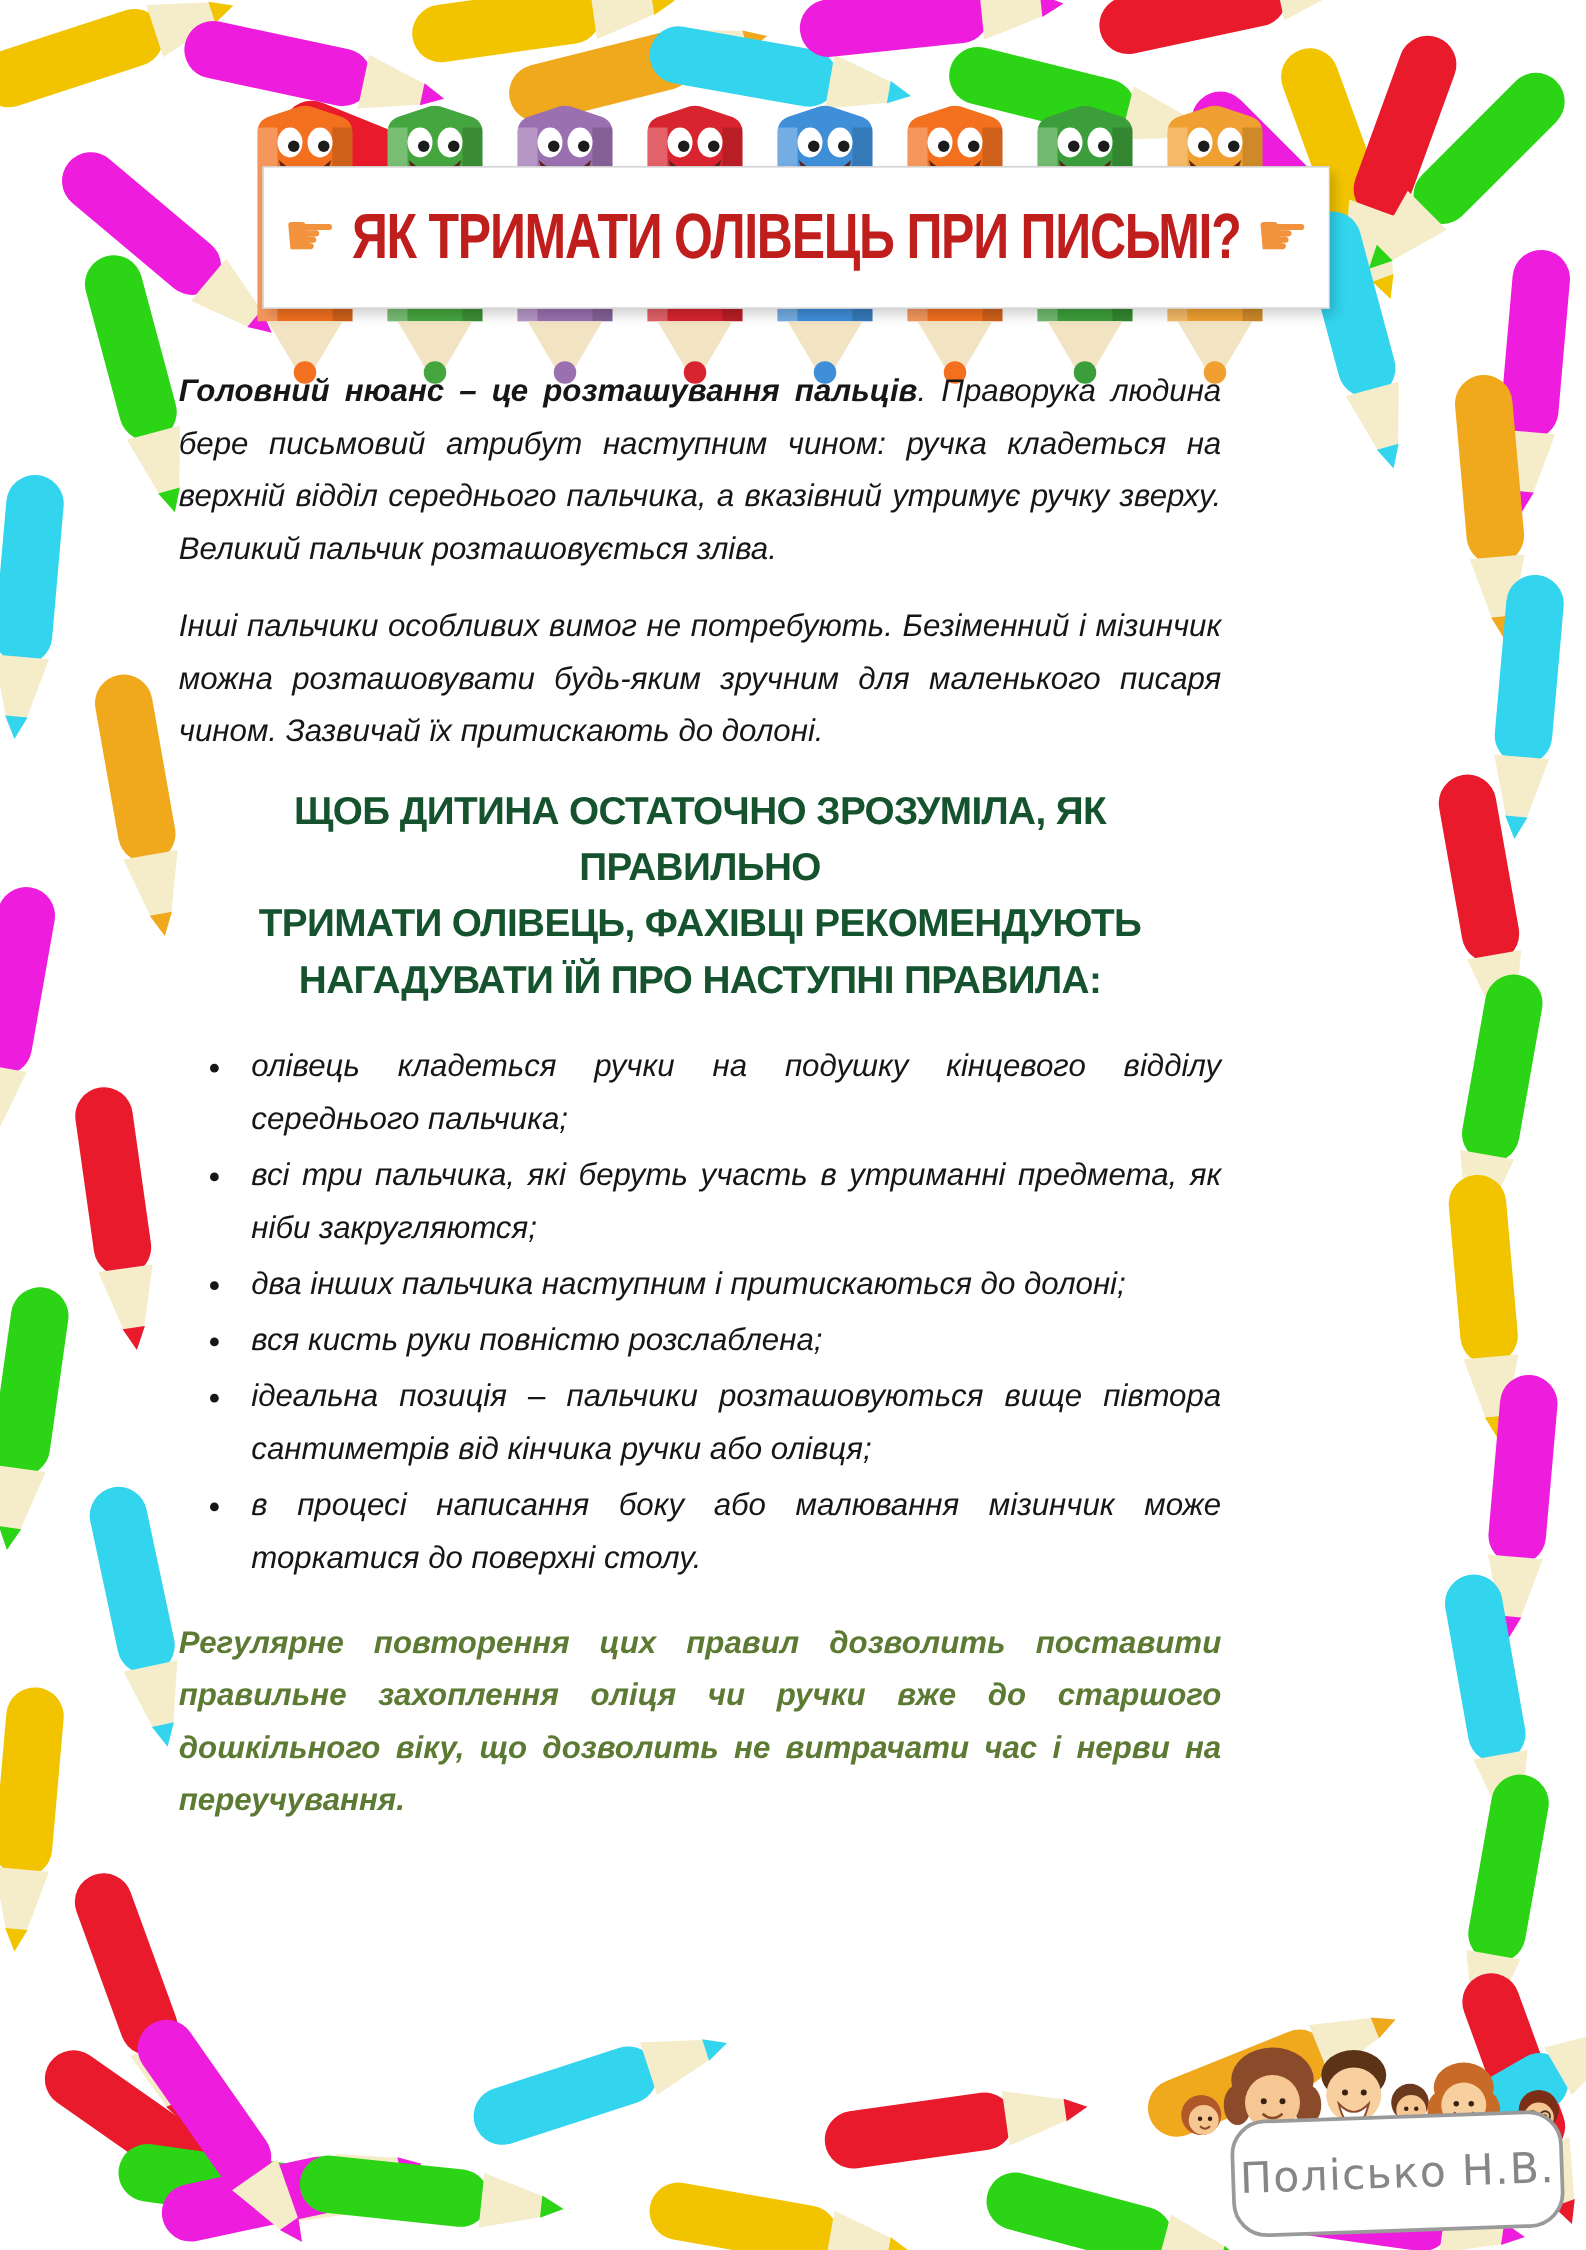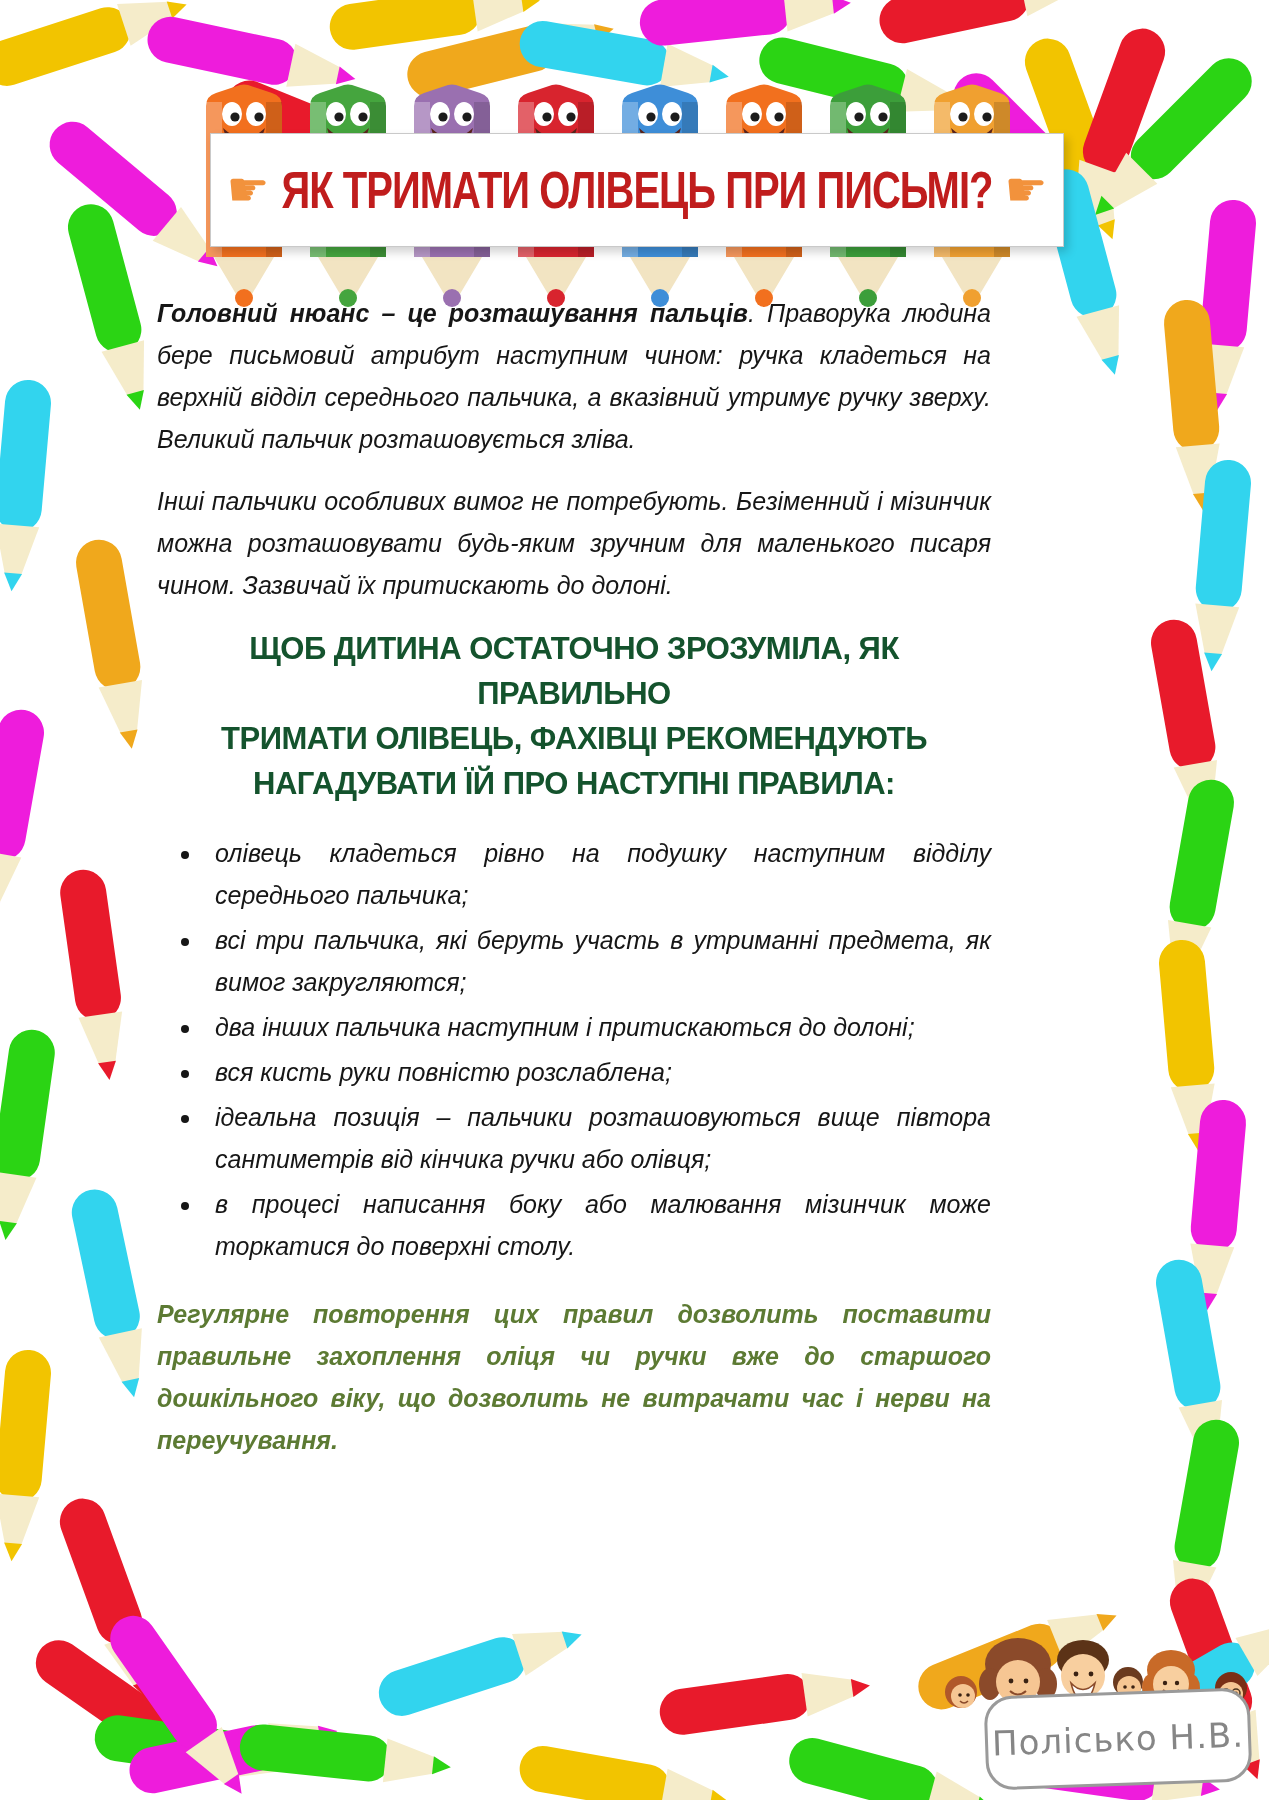--- a/index.html
+++ b/index.html
@@ -16,21 +16,21 @@
     background:#ffffff;border:1px solid #c9c9c9;
     box-shadow:4px 5px 9px rgba(0,0,0,.18);
     display:flex;align-items:center;justify-content:center;gap:12px;z-index:3;
   }
   .hand{color:#f2923c;font-size:48px;line-height:1;flex:0 0 auto;}
   .title{
     margin:0;font-size:40px;font-weight:bold;color:#c01d1d;
     letter-spacing:-1px;white-space:nowrap;transform:scaleY(1.28);
   }
   
-  .content{position:absolute;left:157px;top:292px;width:834px;z-index:2;color:#161616;}
+  .content{position:absolute;left:143px;top:292px;width:834px;z-index:2;color:#161616;}
   .para{
     font-style:italic;font-size:25px;line-height:42px;
     text-align:justify;margin:0 0 20px 0;
   }
   .lead{font-weight:bold;}
   .red-heading{
     margin:16px 0 26px 0;text-align:center;color:#14532d;
     font-size:31px;line-height:45px;font-weight:bold;letter-spacing:-.5px;
   }
   .red-heading span{display:block;}
@@ -160,22 +160,22 @@
 
     <p class="para"><span>Інші пальчики особливих вимог не потребують. Безіменний і мізинчик можна розташовувати будь-яким зручним для маленького писаря чином. Зазвичай їх притискають до долоні.</span></p>
 
     <h2 class="red-heading">
       <span>ЩОБ ДИТИНА ОСТАТОЧНО ЗРОЗУМІЛА, ЯК ПРАВИЛЬНО</span>
       <span>ТРИМАТИ ОЛІВЕЦЬ, ФАХІВЦІ РЕКОМЕНДУЮТЬ</span>
       <span>НАГАДУВАТИ ЇЙ ПРО НАСТУПНІ ПРАВИЛА:</span>
     </h2>
 
     <ul class="rules">
-      <li>олівець кладеться рівно на подушку наступним відділу середнього пальчика;</li>
-      <li>всі три пальчика, які беруть участь в утриманні предмета, як вимог закругляются;</li>
+      <li>олівець кладеться ручки на подушку кінцевого відділу середнього пальчика;</li>
+      <li>всі три пальчика, які беруть участь в утриманні предмета, як ніби закругляются;</li>
       <li>два інших пальчика наступним і притискаються до долоні;</li>
       <li>вся кисть руки повністю розслаблена;</li>
       <li>ідеальна позиція – пальчики розташовуються вище півтора сантиметрів від кінчика ручки або олівця;</li>
       <li>в процесі написання боку або малювання мізинчик може торкатися до поверхні столу.</li>
     </ul>
 
     <p class="closing">Регулярне повторення цих правил дозволить поставити правильне захоплення оліця чи ручки вже до старшого дошкільного віку, що дозволить не витрачати час і нерви на переучування.</p>
   </div>
 
   <div class="signature">

